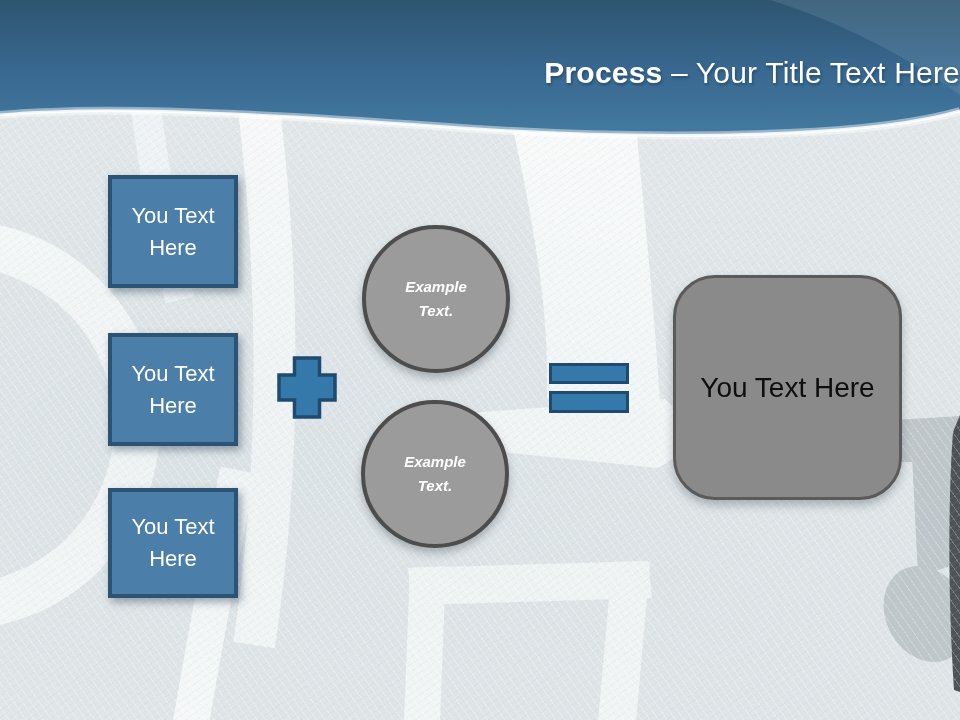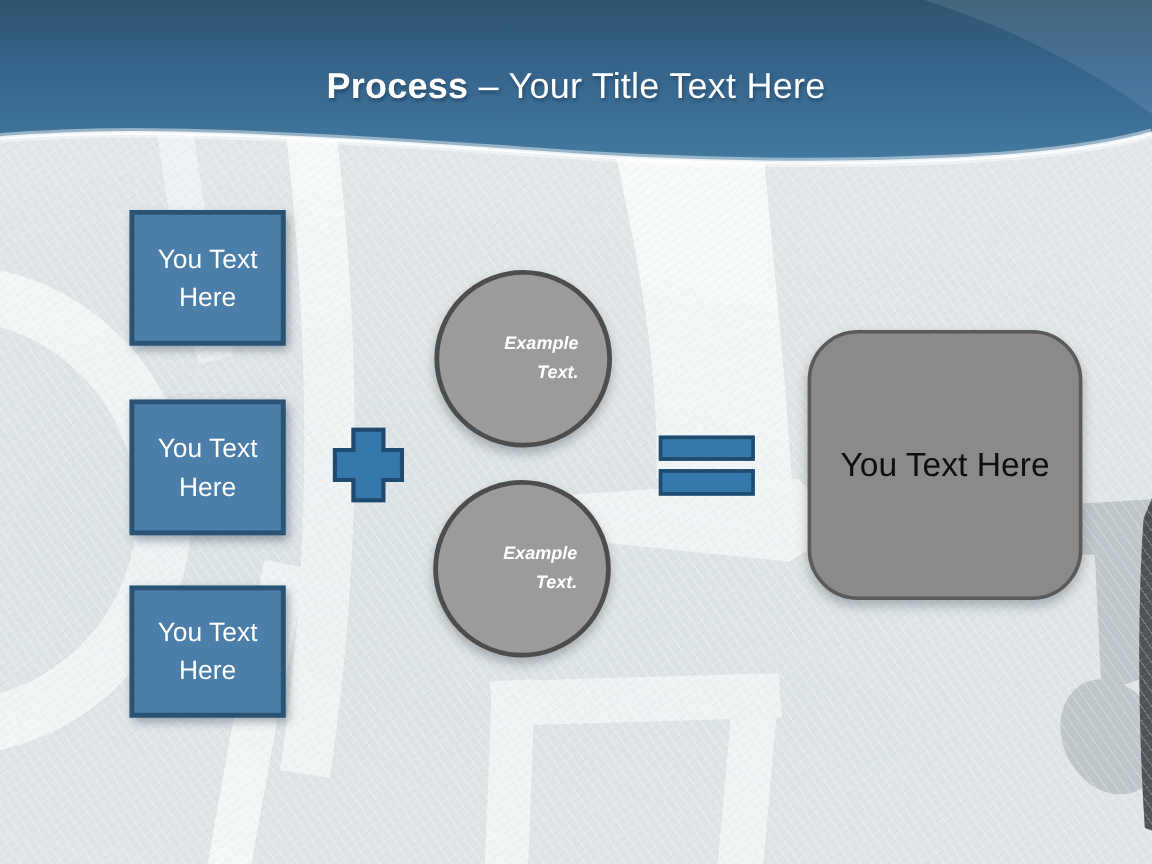--- a/index.html
+++ b/index.html
@@ -16,21 +16,21 @@
       repeating-linear-gradient(55deg, rgba(255,255,255,.45) 0 1px, transparent 1px 7px),
       repeating-linear-gradient(-35deg, rgba(175,192,198,.22) 0 1px, transparent 1px 6px),
       radial-gradient(ellipse at 18% 62%, rgba(188,203,209,.30), transparent 55%),
       radial-gradient(ellipse at 75% 85%, rgba(205,216,220,.35), transparent 60%);
     opacity:.55;
   }
   
   .header{position:absolute;top:0;left:0;z-index:3;}
   .title{
     position:absolute;top:56px;left:0;width:960px;z-index:4;
-    text-align:center;color:#ffffff;font-size:30px;letter-spacing:.2px;
+    text-align:right;color:#ffffff;font-size:30px;letter-spacing:.2px;
     text-shadow:1px 2px 3px rgba(0,20,40,.35);
   }
   .title .bold{font-weight:bold;}
   
   .step{
     position:absolute;left:108px;width:130px;box-sizing:border-box;
     background:#4b7ea8;border:4px solid #2b5474;
     box-shadow:3px 4px 8px rgba(45,65,85,.45);
     display:flex;align-items:center;justify-content:center;
     color:#ffffff;font-size:22px;line-height:1.45;text-align:center;
@@ -47,21 +47,21 @@
     background:#3579ab;border:3px solid #1e4b6f;
   }
   .eq-bar + .eq-bar{margin-top:7px;height:22px;}
   
   .bubble{
     position:absolute;width:148px;height:148px;border-radius:50%;box-sizing:border-box;
     background:#9b9b9b;border:4px solid #4d4d4d;
     box-shadow:0 5px 9px rgba(60,70,80,.35);
     display:flex;align-items:center;justify-content:center;
     color:#ffffff;font-weight:bold;font-style:italic;font-size:15px;
-    line-height:1.6;text-align:right;
+    line-height:1.6;text-align:center;
   }
   .bubble .txt{width:92px;}
   .bubble1{left:362px;top:225px;}
   .bubble2{left:361px;top:400px;}
   
   .result{
     position:absolute;left:673px;top:275px;width:229px;height:225px;box-sizing:border-box;
     background:#8a8a8a;border:3px solid #5a5a5a;border-radius:42px;
     box-shadow:0 5px 10px rgba(60,70,80,.35);
     display:flex;align-items:center;justify-content:center;

